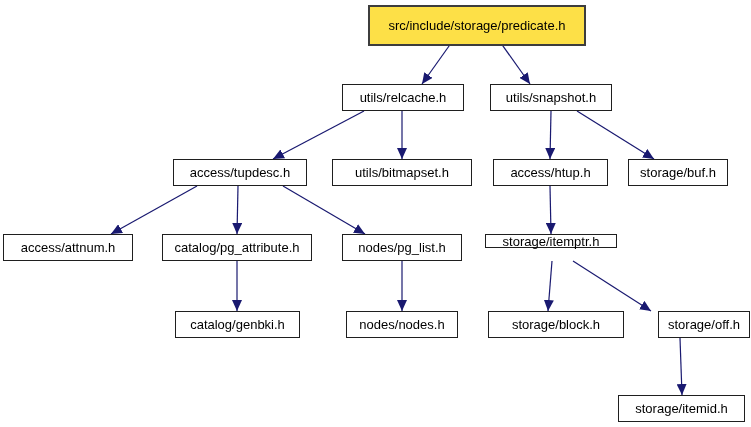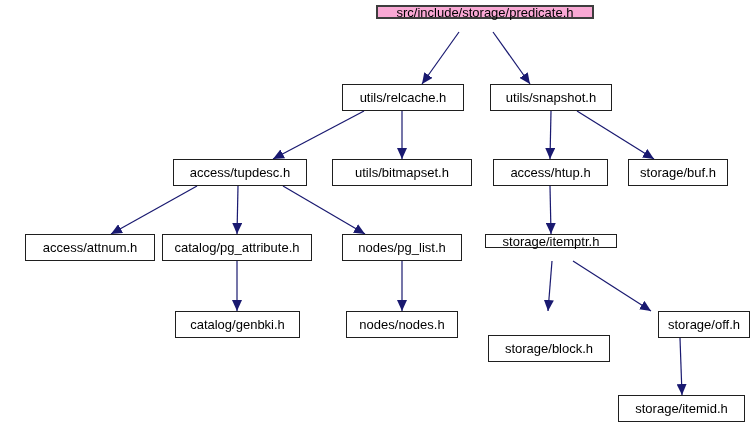--- a/index.html
+++ b/index.html
@@ -66,60 +66,60 @@
       <line x1="197" y1="186" x2="111" y2="234" stroke="#191970" stroke-width="1.2" marker-end="url(#arrowhead)"></line>
       <line x1="238" y1="186" x2="237" y2="234" stroke="#191970" stroke-width="1.2" marker-end="url(#arrowhead)"></line>
       <line x1="283" y1="186" x2="365" y2="234" stroke="#191970" stroke-width="1.2" marker-end="url(#arrowhead)"></line>
       <line x1="550" y1="186" x2="551" y2="234" stroke="#191970" stroke-width="1.2" marker-end="url(#arrowhead)"></line>
       <line x1="237" y1="261" x2="237" y2="311" stroke="#191970" stroke-width="1.2" marker-end="url(#arrowhead)"></line>
       <line x1="402" y1="261" x2="402" y2="311" stroke="#191970" stroke-width="1.2" marker-end="url(#arrowhead)"></line>
       <line x1="552" y1="261" x2="548" y2="311" stroke="#191970" stroke-width="1.2" marker-end="url(#arrowhead)"></line>
       <line x1="573" y1="261" x2="651" y2="311" stroke="#191970" stroke-width="1.2" marker-end="url(#arrowhead)"></line>
       <line x1="680" y1="338" x2="682" y2="395" stroke="#191970" stroke-width="1.2" marker-end="url(#arrowhead)"></line>
     </svg>
-    <div class="node root" style="left: 368px; top: 5px; width: 218px; height: 14px; background: #f9a8d4; margin-left: 8px;">
+    <div class="node root" style="left: 368px; top: 5px; width: 218px; height: 41px; background: #fde047;">
       <span class="lbl">src/include/storage/predicate.h</span>
     </div>
     <div class="node" style="left: 342px; top: 84px; width: 122px; height: 27px;">
       <span class="lbl">utils/relcache.h</span>
     </div>
     <div class="node" style="left: 490px; top: 84px; width: 122px; height: 27px;">
       <span class="lbl">utils/snapshot.h</span>
     </div>
     <div class="node" style="left: 173px; top: 159px; width: 134px; height: 27px;">
       <span class="lbl">access/tupdesc.h</span>
     </div>
     <div class="node" style="left: 332px; top: 159px; width: 140px; height: 27px;">
       <span class="lbl">utils/bitmapset.h</span>
     </div>
     <div class="node" style="left: 493px; top: 159px; width: 115px; height: 27px;">
       <span class="lbl">access/htup.h</span>
     </div>
     <div class="node" style="left: 628px; top: 159px; width: 100px; height: 27px;">
       <span class="lbl">storage/buf.h</span>
     </div>
-    <div class="node" style="left: 3px; top: 234px; width: 130px; height: 27px; margin-left: 22px;">
+    <div class="node" style="left: 3px; top: 234px; width: 130px; height: 27px;">
       <span class="lbl">access/attnum.h</span>
     </div>
     <div class="node" style="left: 162px; top: 234px; width: 150px; height: 27px;">
       <span class="lbl">catalog/pg_attribute.h</span>
     </div>
     <div class="node" style="left: 342px; top: 234px; width: 120px; height: 27px;">
       <span class="lbl">nodes/pg_list.h</span>
     </div>
     <div class="node" style="left: 485px; top: 234px; width: 132px; height: 14px;">
       <span class="lbl">storage/itemptr.h</span>
     </div>
     <div class="node" style="left: 175px; top: 311px; width: 125px; height: 27px;">
       <span class="lbl">catalog/genbki.h</span>
     </div>
     <div class="node" style="left: 346px; top: 311px; width: 112px; height: 27px;">
       <span class="lbl">nodes/nodes.h</span>
     </div>
-    <div class="node" style="left: 488px; top: 311px; width: 122px; height: 27px; margin-top: 24px;">
+    <div class="node" style="left: 488px; top: 311px; width: 136px; height: 27px;">
       <span class="lbl">storage/block.h</span>
     </div>
     <div class="node" style="left: 658px; top: 311px; width: 92px; height: 27px;">
       <span class="lbl">storage/off.h</span>
     </div>
     <div class="node" style="left: 618px; top: 395px; width: 127px; height: 27px;">
       <span class="lbl">storage/itemid.h</span>
     </div>
   </div>
 

